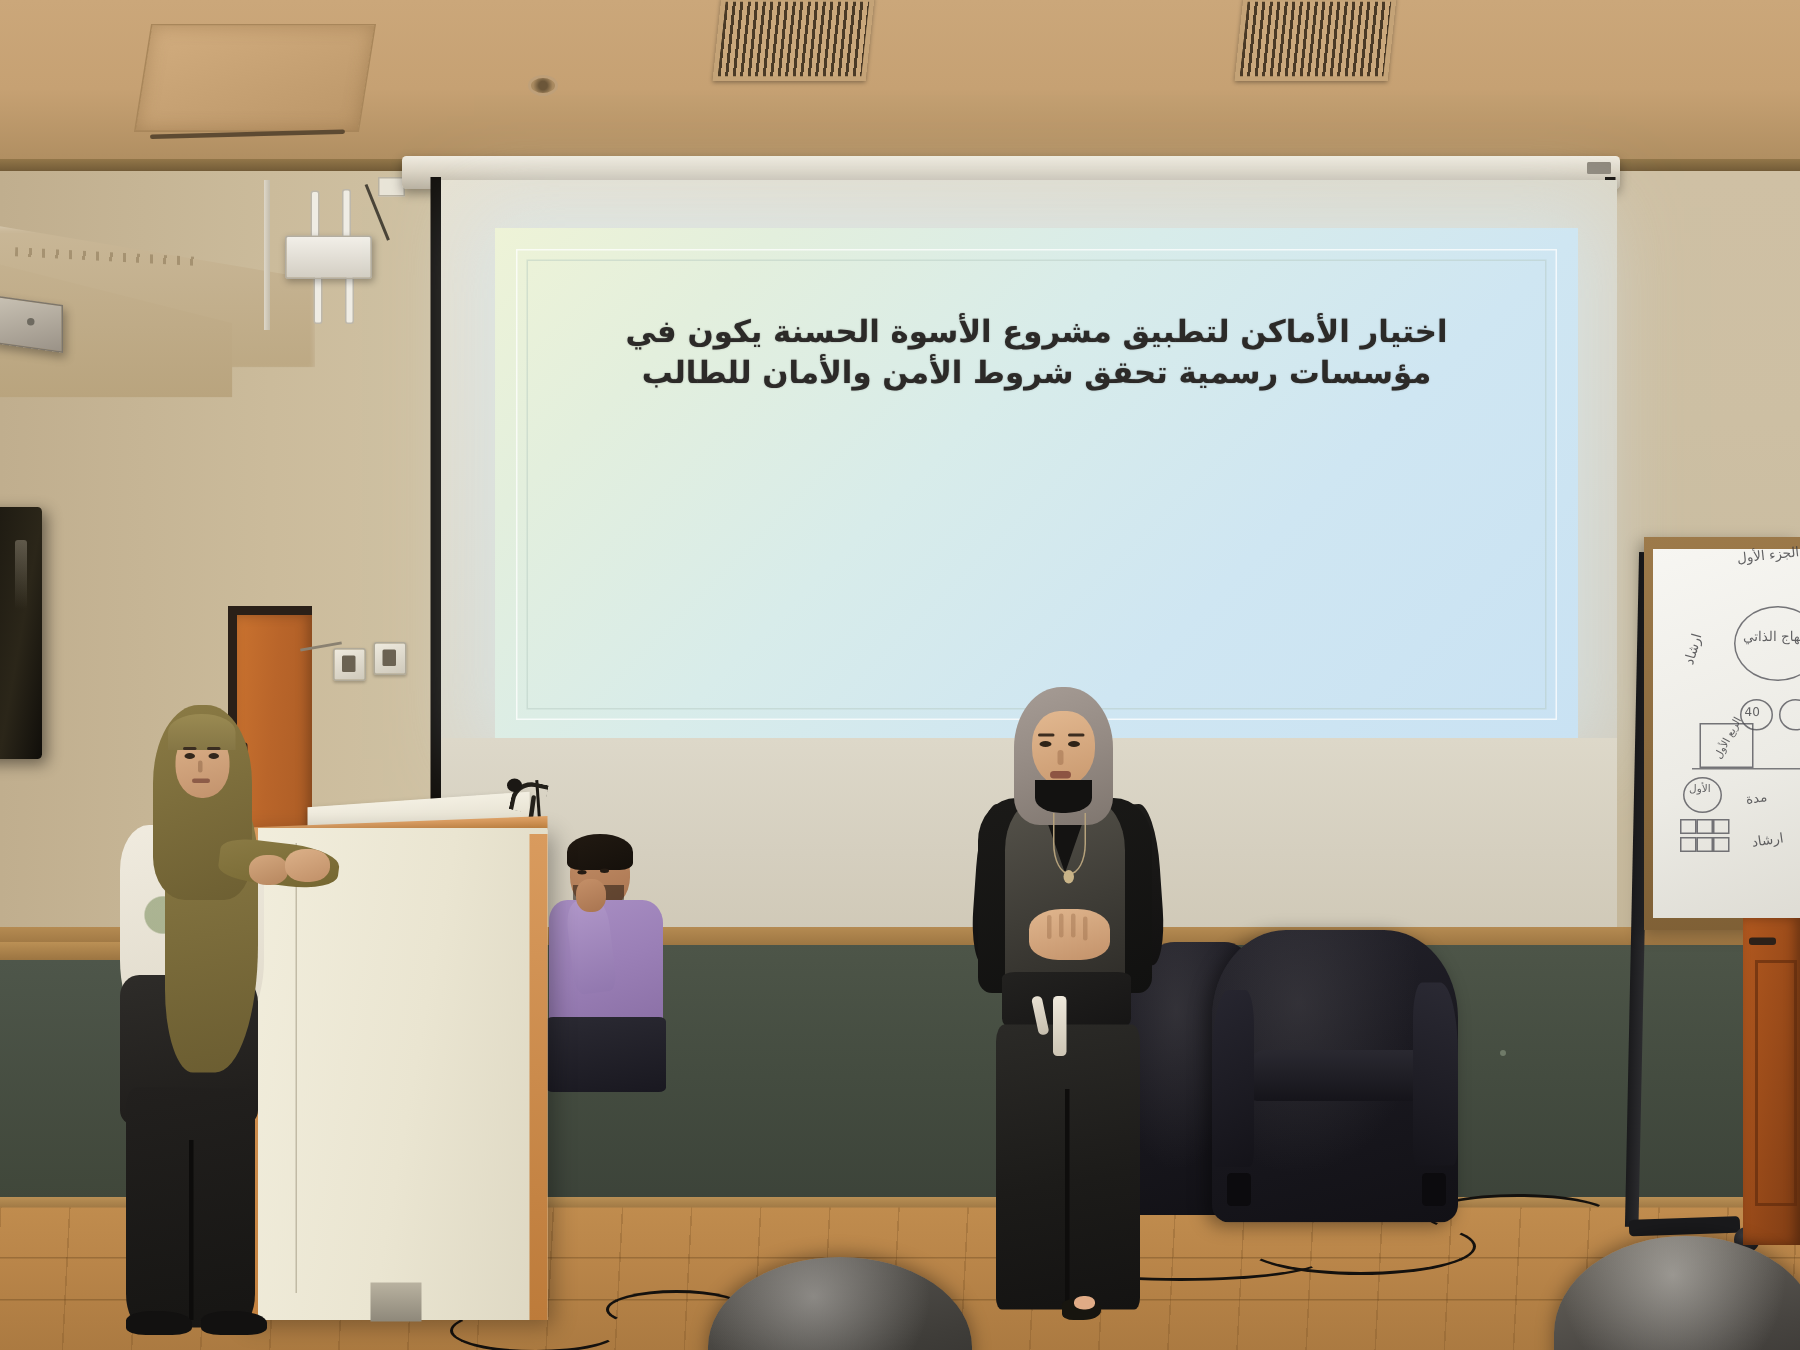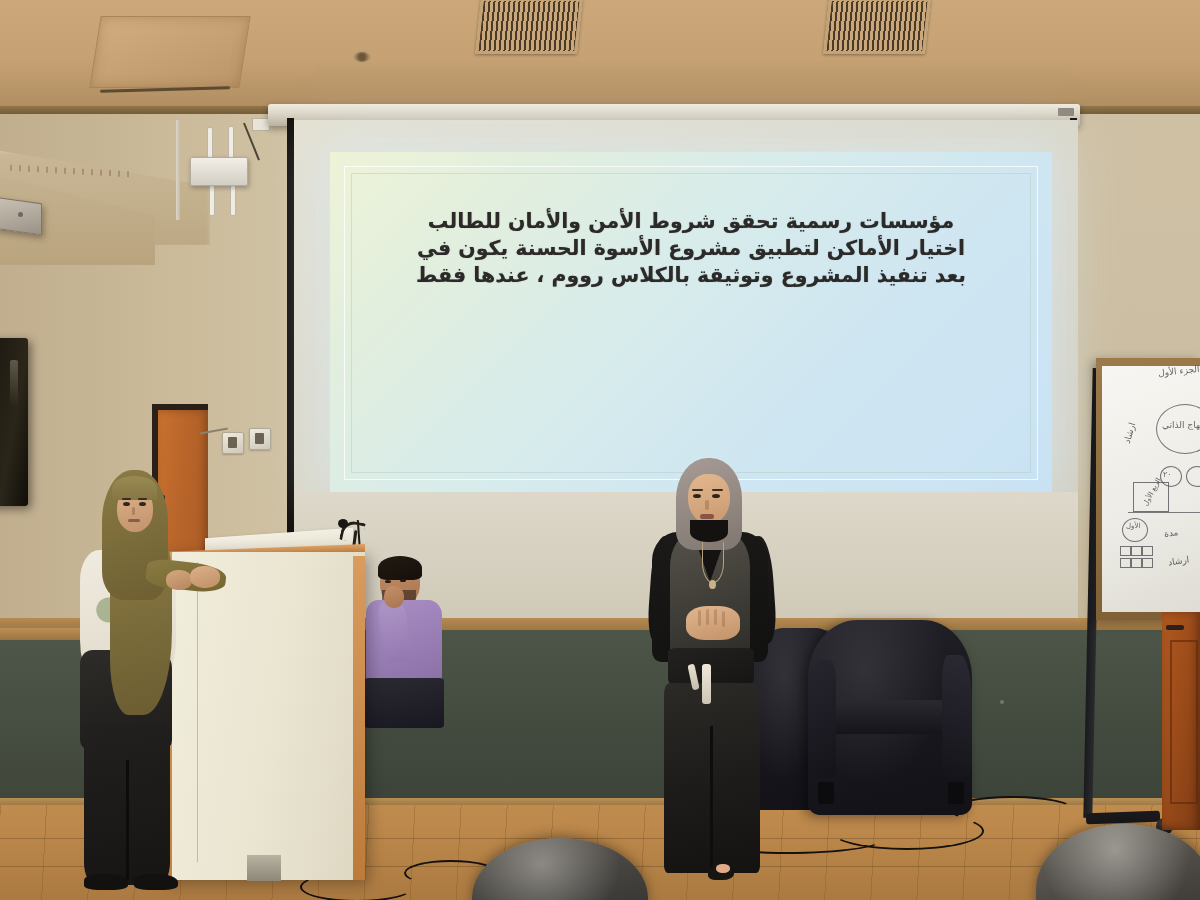--- a/index.html
+++ b/index.html
@@ -687,23 +687,22 @@
   </div>
   <div class="screen-side l"></div>
   <div class="screen-side r"></div>
   <div class="screen-border"></div>
 
   <div class="slide"></div>
   <div class="slide-inner-line"></div>
   <div class="slide-inner-line2"></div>
 
   <div class="slide-text">
+    <p>اختيار الأماكن لتطبيق مشروع الأسوة الحسنة يكون في</p>
     <p>مؤسسات رسمية تحقق شروط الأمن والأمان للطالب</p>
-    <p>اختيار الأماكن لتطبيق مشروع الأسوة الحسنة يكون في</p>
-    <p>بعد تنفيذ المشروع وتوثيقة بالكلاس رووم ، عندها فقط</p>
   </div>
 
   <div class="screen-lower"></div>
 
   <div class="dado-top-trim"></div>
   <div class="dado"></div>
   <div class="dado-nail"></div>
   <div class="dado-left-trim"></div>
   <div class="dado-left"></div>
   <div class="dado-bottom-trim"></div>
@@ -731,21 +730,21 @@
   <div class="wb-stand"></div>
   <div class="wb-frame"></div>
   <div class="wb-surface"></div>
   <div class="wb-ink" style="left:1158px;top:366px;transform:rotate(-6deg);">الجزء الأول</div>
   <div class="wb-circ" style="left:1156px;top:404px;width:56px;height:48px;"></div>
   <div class="wb-ink" style="left:1162px;top:420px;">المنهاج الذاتي</div>
   <div class="wb-ink" style="left:1119px;top:428px;transform:rotate(-74deg);">ارشاد</div>
   <div class="wb-rect" style="left:1133px;top:482px;width:34px;height:28px;"></div>
   <div class="wb-ink" style="left:1137px;top:488px;font-size:7px;transform:rotate(-62deg);">الربع الأول</div>
   <div class="wb-circ" style="left:1160px;top:466px;width:20px;height:19px;"></div>
-  <div class="wb-ink" style="left:1163px;top:470px;font-size:8px;">٢٠</div>
+  <div class="wb-ink" style="left:1163px;top:470px;font-size:8px;">40</div>
   <div class="wb-circ" style="left:1186px;top:466px;width:20px;height:19px;"></div>
   <div class="wb-line" style="left:1128px;top:512px;width:72px;"></div>
   <div class="wb-circ" style="left:1122px;top:518px;width:24px;height:22px;"></div>
   <div class="wb-ink" style="left:1126px;top:522px;font-size:7px;">الأول</div>
   <div class="wb-ink" style="left:1164px;top:528px;transform:rotate(-8deg);">مدة</div>
   <div class="wb-ink" style="left:1168px;top:556px;transform:rotate(-8deg);">ارشاد</div>
   <div class="wb-rect" style="left:1120px;top:546px;width:9px;height:8px;"></div>
   <div class="wb-rect" style="left:1131px;top:546px;width:9px;height:8px;"></div>
   <div class="wb-rect" style="left:1142px;top:546px;width:9px;height:8px;"></div>
   <div class="wb-rect" style="left:1120px;top:558px;width:9px;height:8px;"></div>

